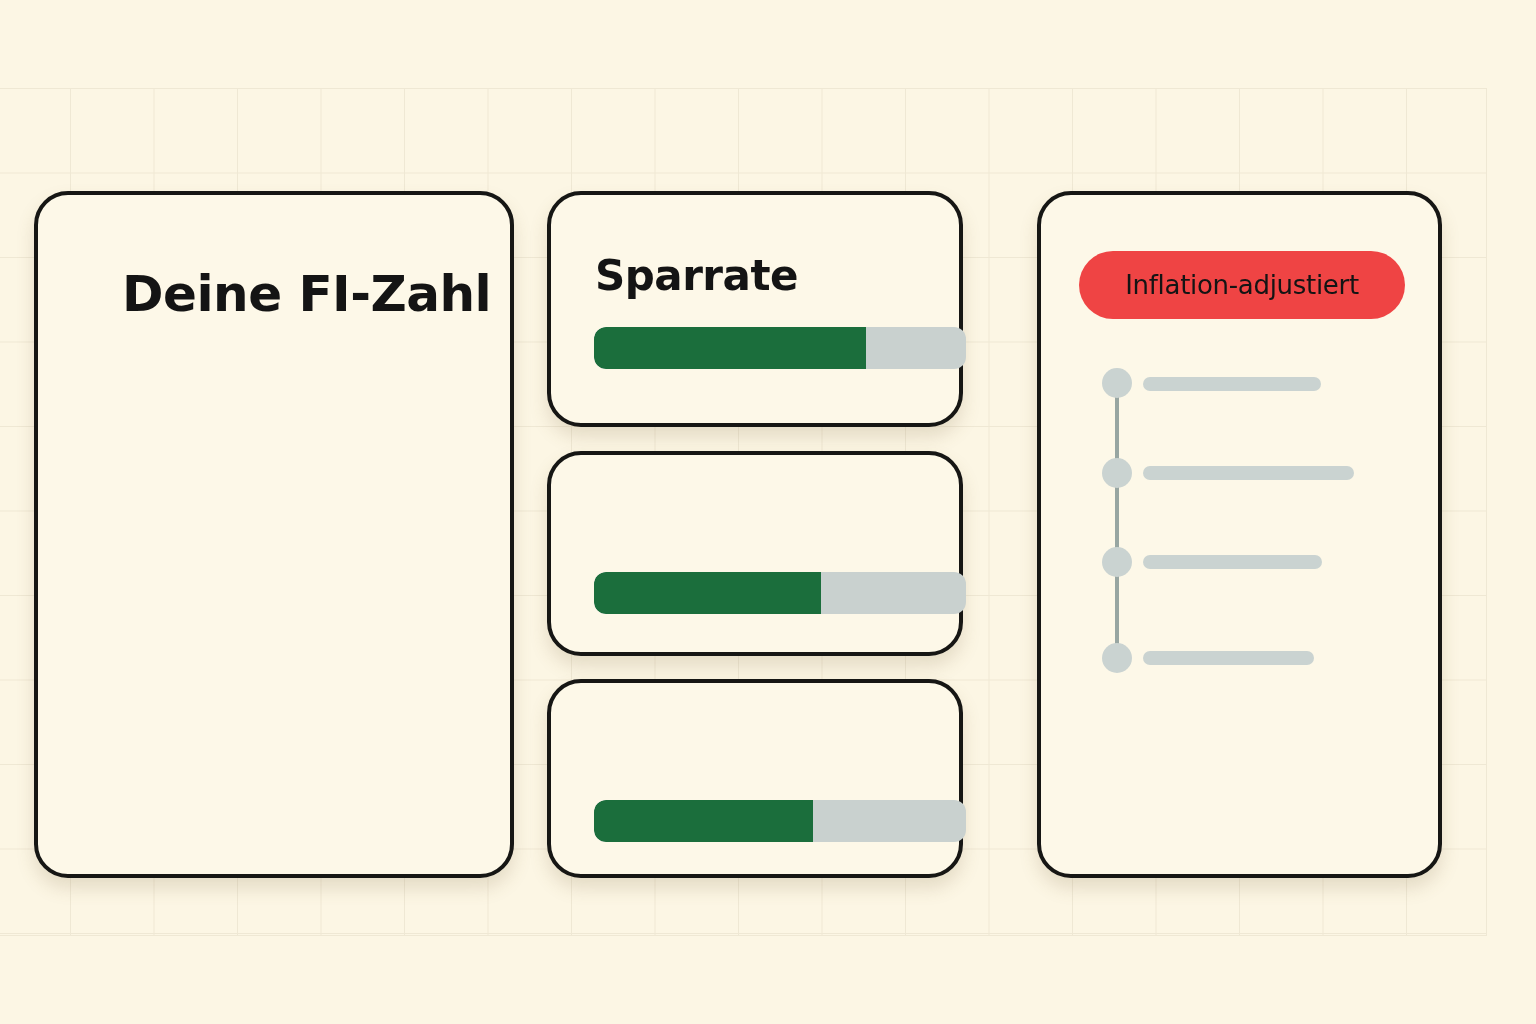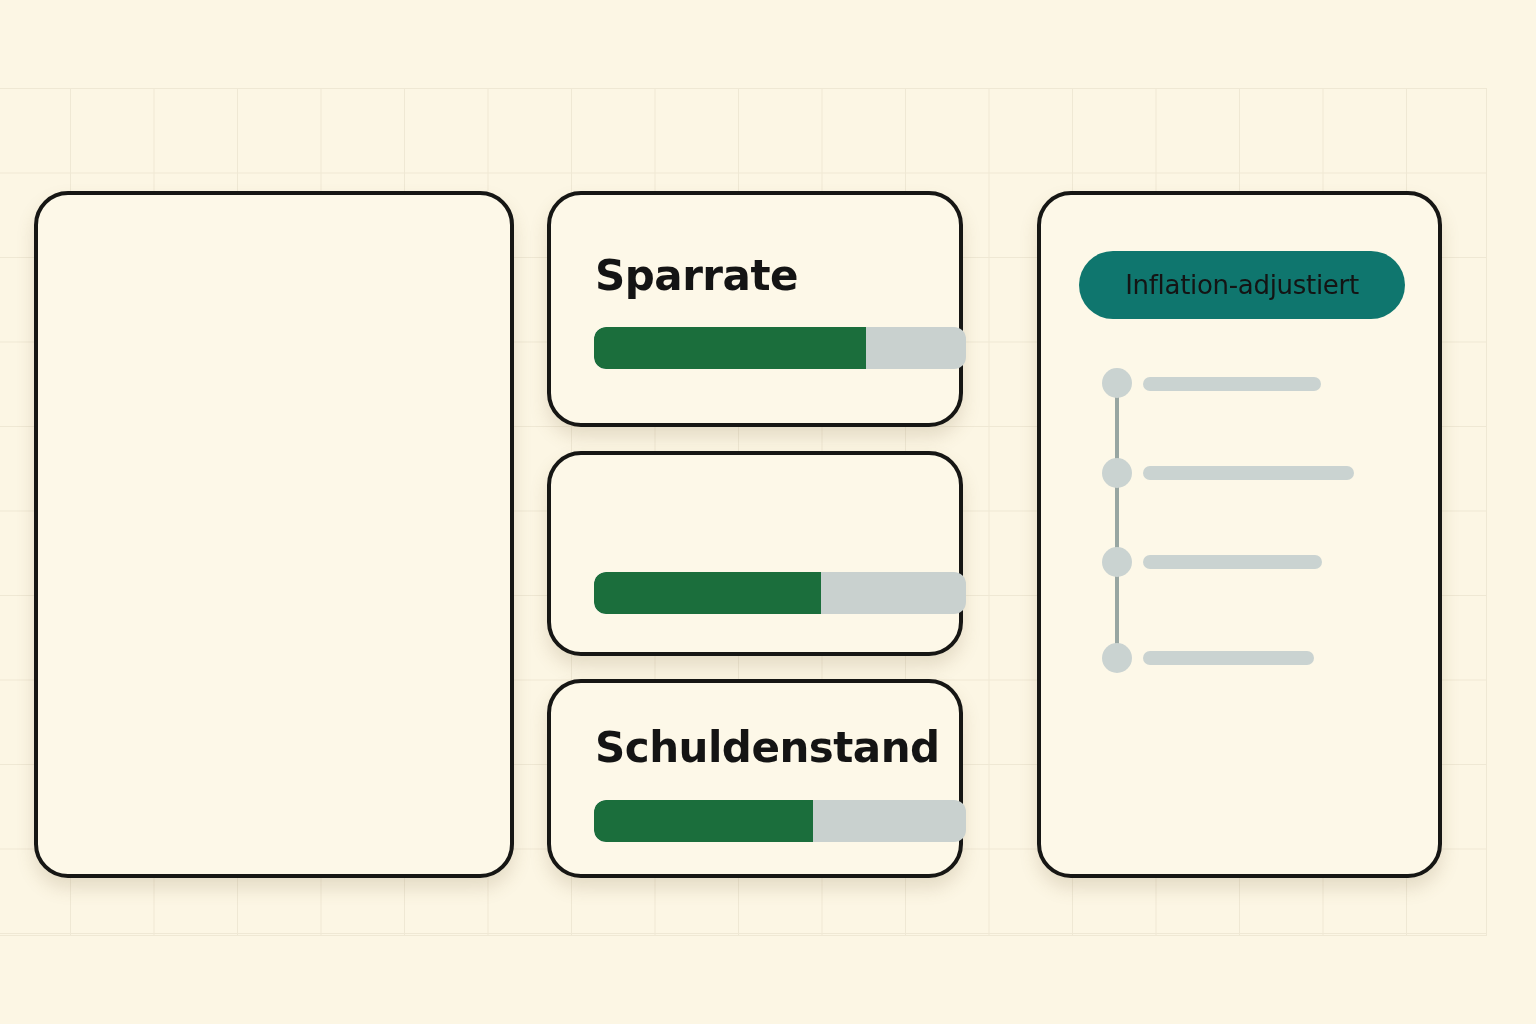--- a/index.html
+++ b/index.html
@@ -14,48 +14,48 @@
   .metric{left:547px;width:416px;}
   #m0{top:191px;height:236px;}
   #m1{top:451px;height:205px;}
   #m2{top:679px;height:199px;}
   .metric .label{position:absolute;left:44px;font-size:42px;font-weight:bold;letter-spacing:-0.5px;}
   #m0 .label{top:56px;} #m1 .label{top:44px;} #m2 .label{top:40px;}
   .bar{position:absolute;left:43px;width:372px;height:42px;background:#c9d1cf;border-radius:12px;overflow:hidden;}
   #m0 .bar{top:132px;} #m1 .bar{top:117px;} #m2 .bar{top:117px;}
   .fill{height:100%;border-radius:12px 0 0 12px;}
   #side{left:1037px;top:191px;width:405px;height:687px;}
-  .chip{position:absolute;left:38px;top:56px;width:326px;height:68px;background:#0f766e;border-radius:34px;font-size:26px;display:flex;align-items:center;justify-content:center;letter-spacing:-0.3px;}
+  .chip{position:absolute;left:38px;top:56px;width:326px;height:68px;background:#ef4444;border-radius:34px;font-size:26px;display:flex;align-items:center;justify-content:center;letter-spacing:-0.3px;}
   .tl-line{position:absolute;left:74px;top:190px;width:4px;height:272px;background:#98a6a2;}
   .tl-dot{position:absolute;left:61px;width:30px;height:30px;border-radius:50%;background:#cad3d1;}
   .tl-bar{position:absolute;left:102px;height:14px;border-radius:7px;background:#cad3d1;}
 </style>
 </head>
 <body>
 
 <div class="grid"></div>
 
 <div class="card" id="fi">
+  <div class="title">Deine FI-Zahl</div>
 </div>
 
 <div class="card metric" id="m0">
   <div class="label">Sparrate</div>
   <div class="bar" style="background: rgb(201, 209, 207);">
       <div class="fill" style="width: 73%; background: rgb(27, 110, 60);"></div>
     </div>
 </div>
 
 <div class="card metric" id="m1">
   <div class="bar" style="background: rgb(201, 209, 207);">
       <div class="fill" style="width: 61%; background: rgb(27, 110, 60);"></div>
     </div>
 </div>
 
 <div class="card metric" id="m2">
-  <div class="label">Schuldenstand</div>
   <div class="bar" style="background: rgb(201, 209, 207);">
       <div class="fill" style="width: 59%; background: rgb(27, 110, 60);"></div>
     </div>
 </div>
 
 <div class="card" id="side">
   <div class="chip">Inflation-adjustiert</div>
   <div class="tl-line"></div>
   <div class="tl-dot" style="top:173px"></div>
   <div class="tl-bar" style="top: 182px; width: 178px;"></div>

